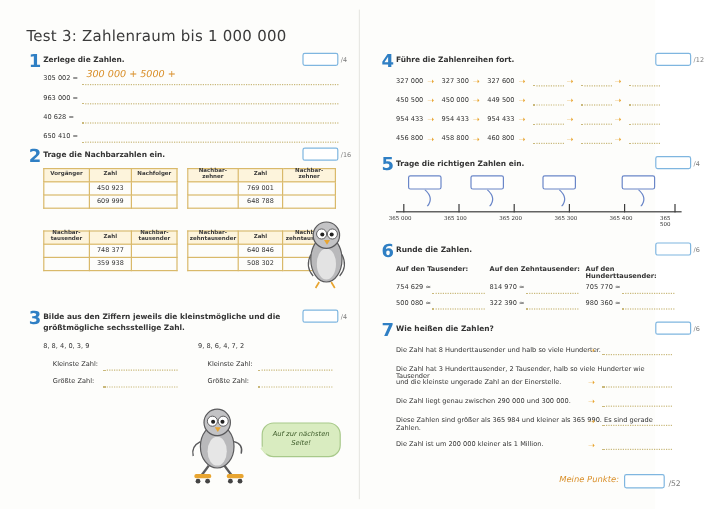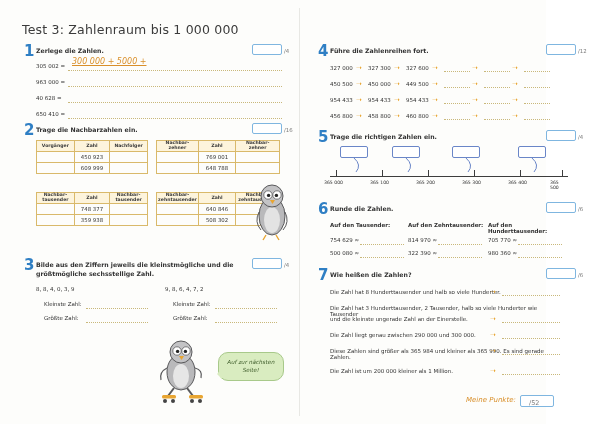--- a/index.html
+++ b/index.html
@@ -139,21 +139,21 @@
   <div class="gutter"></div>
 
   <div class="title">Test 3: Zahlenraum bis 1 000 000</div>
 
   <div class="num" style="left:24px; top:42px;">1</div>
   <div class="head" style="left:36px; top:47px;">Zerlege die Zahlen.</div>
   <div class="scorebox" style="left:252px; top:44px;"></div>
   <div class="scorelbl" style="left:284px; top:48px;">/4</div>
 
   <div class="txt" style="left:36px; top:63px;">305 002 =</div>
-  <div class="hand" style="left:72px; top:57px;text-decoration:underline;">300 000 + 5000 +</div>
+  <div class="hand" style="left:72px; top:57px;">300 000 + 5000 +</div>
   <div class="line" style="left:68px; top:70px; width:214px;"></div>
 
   <div class="txt" style="left:36px; top:79px;">963 000 =</div>
   <div class="line" style="left:68px; top:86px; width:214px;"></div>
 
   <div class="txt" style="left:36px; top:95px;">40 628 =</div>
   <div class="line" style="left:68px; top:102px; width:214px;"></div>
 
   <div class="txt" style="left:36px; top:111px;">650 410 =</div>
   <div class="line" style="left:68px; top:118px; width:214px;"></div>
@@ -438,14 +438,14 @@
   <div class="txt" style="left:330px; top:348px;">Diese Zahlen sind größer als 365 984 und kleiner als 365 990. Es sind gerade Zahlen.</div>
   <div class="arrow" style="left:490px; top:348px;">➝</div>
   <div class="line" style="left:502px; top:354px; width:58px;"></div>
 
   <div class="txt" style="left:330px; top:368px;">Die Zahl ist um 200 000 kleiner als 1 Million.</div>
   <div class="arrow" style="left:490px; top:368px;">➝</div>
   <div class="line" style="left:502px; top:374px; width:58px;"></div>
 
   <div style="position:absolute; left:466px; top:396px; font-size:7px; color:#d98f2a; font-style:italic;">Meine Punkte:</div>
   <div class="scorebox" style="left:520px; top:395px; width:34px; height:12px;"></div>
-  <div style="position:absolute; left:529px; top:399px; font-size:6.4px; color:#7a7a7a;">/52</div>
+  <div style="position:absolute; left:557px; top:399px; font-size:6.4px; color:#7a7a7a;">/52</div>
 </div>
 
 </body></html>

